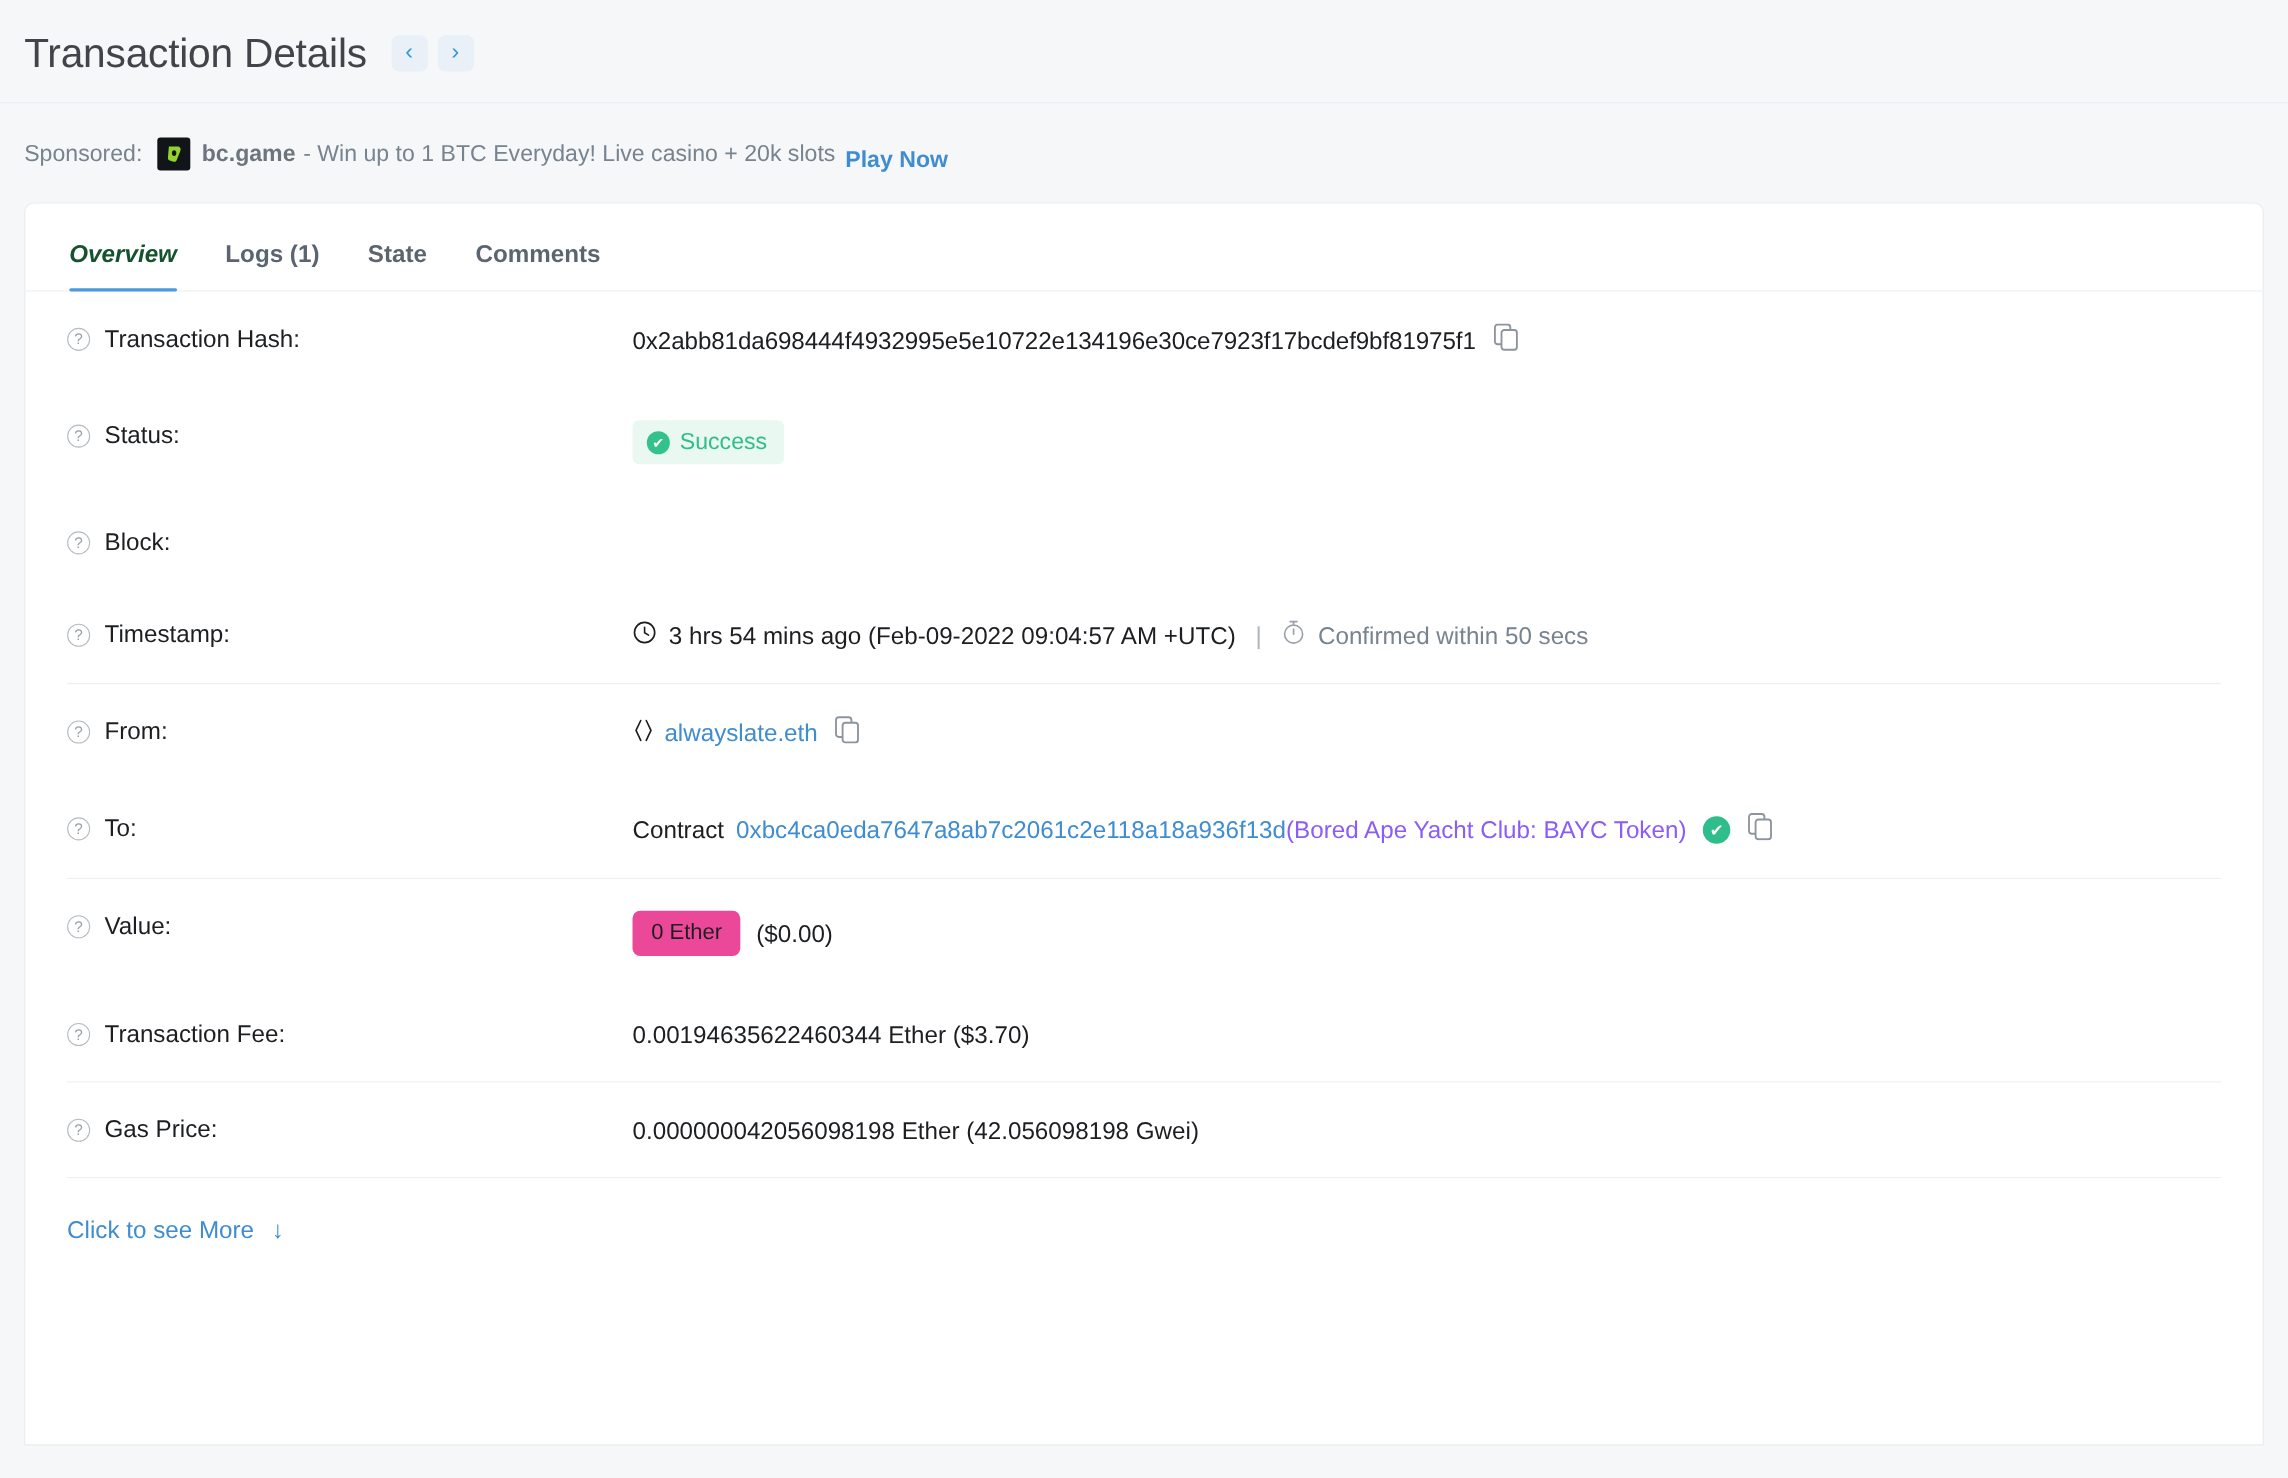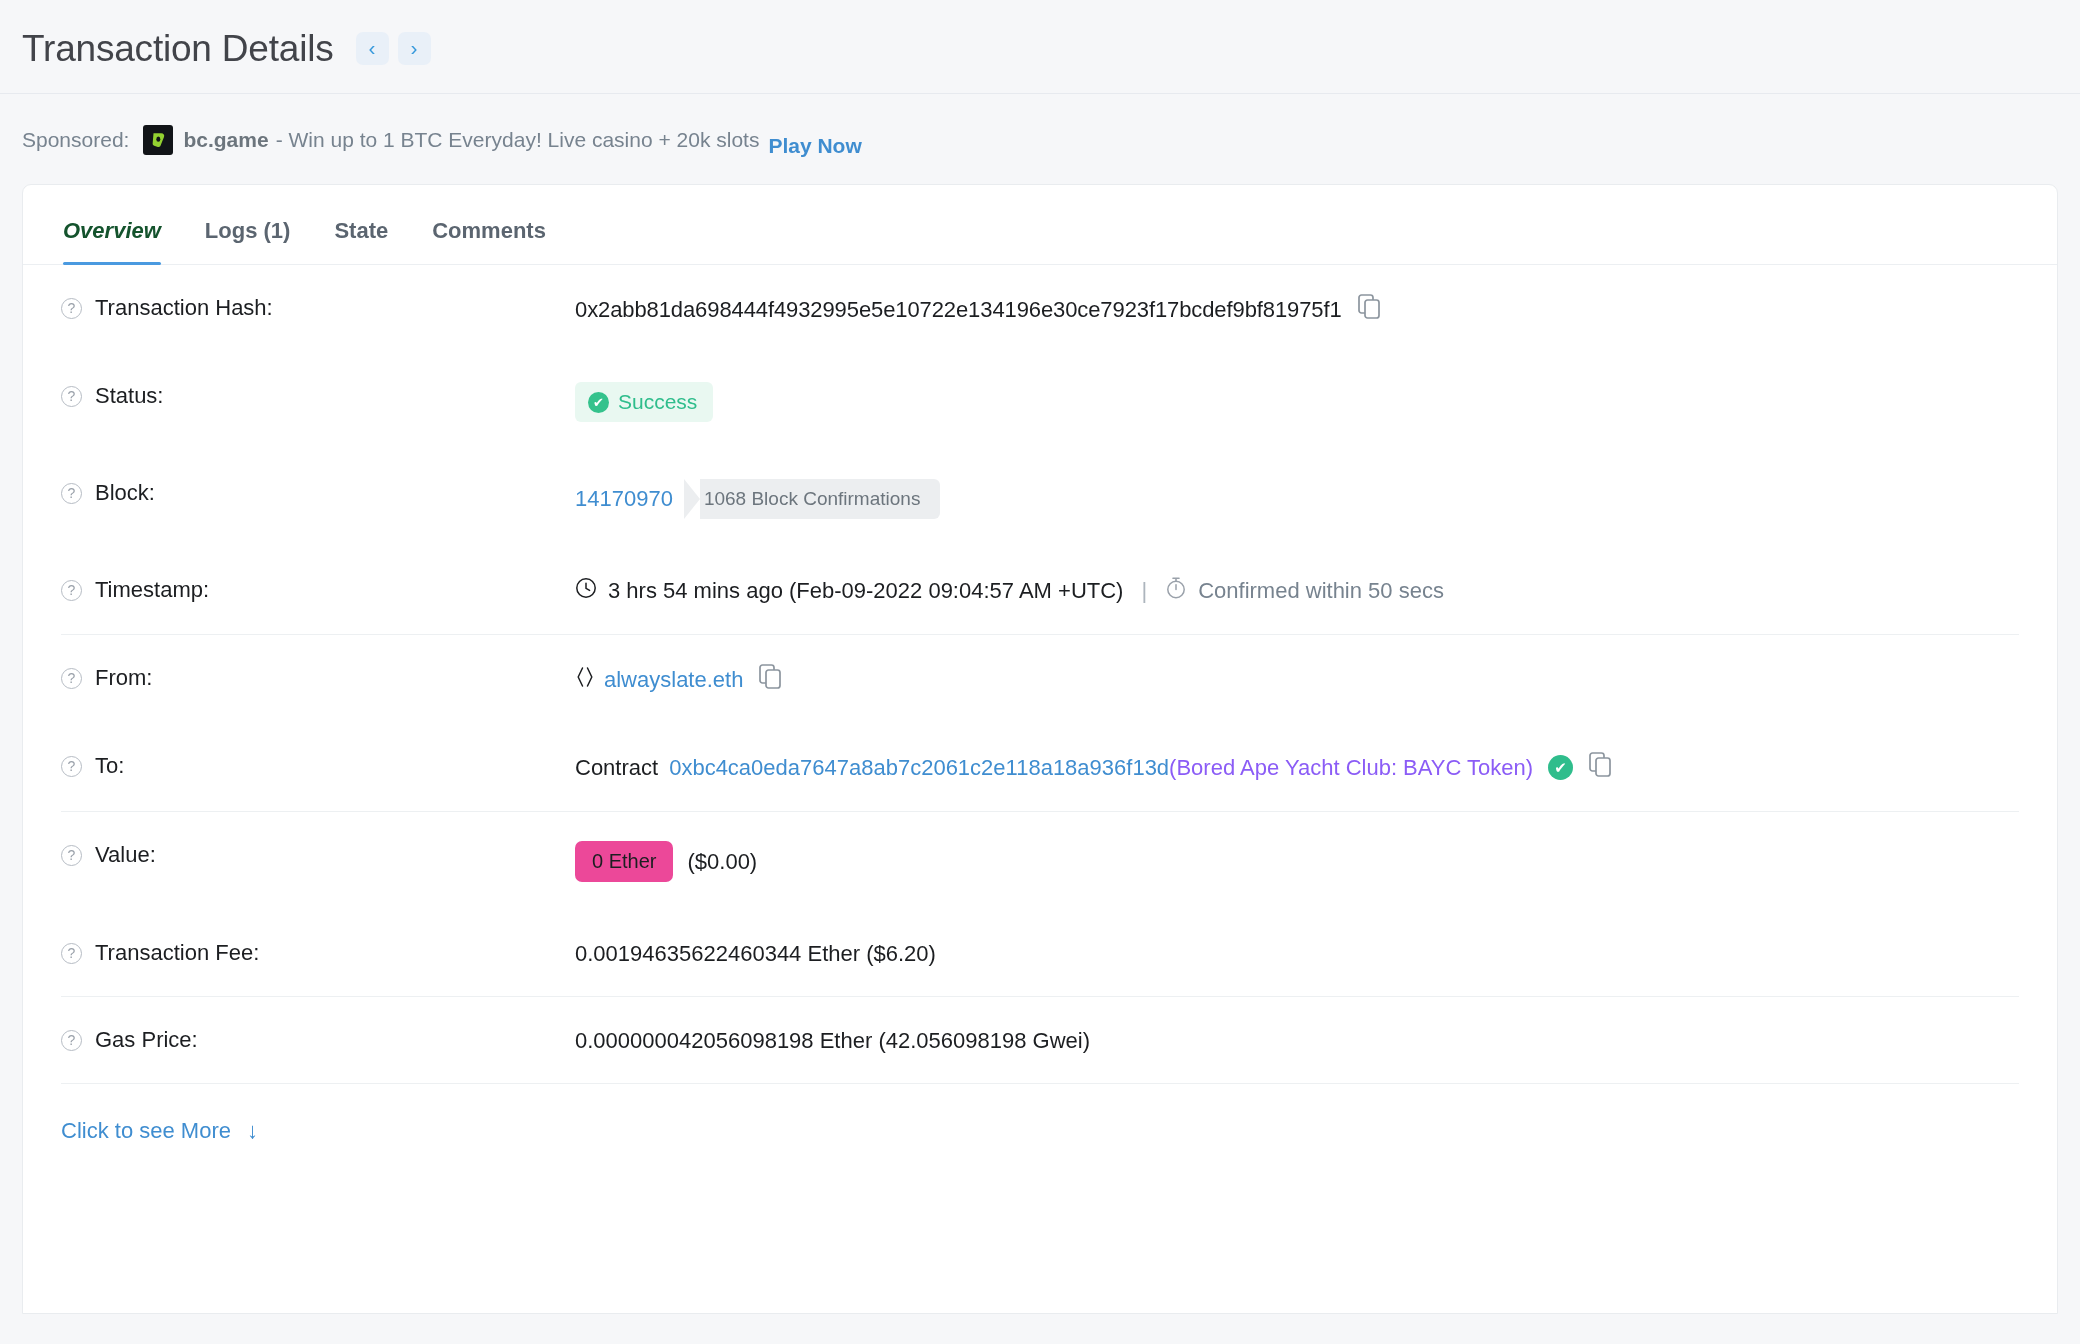--- a/index.html
+++ b/index.html
@@ -232,27 +232,20 @@
             <span>Success</span>
           </span>
         </div>
       </div>
 
       <div class="row">
         <div class="row-label">
           <span class="q-icon">?</span>
           <span>Block:</span>
         </div>
-        <div class="row-value">
-          <a class="link">14170970</a>
-          <span class="confirm-wrap">
-            <span class="confirm-arrow"></span>
-            <span class="confirm-pill">1068 Block Confirmations</span>
-          </span>
-        </div>
       </div>
 
       <div class="row">
         <div class="row-label">
           <span class="q-icon">?</span>
           <span>Timestamp:</span>
         </div>
         <div class="row-value">
           <span class="clock-icon">
             <svg width="22" height="22" viewBox="0 0 22 22" fill="none" aria-hidden="true">
@@ -328,21 +321,21 @@
           <span class="value-pill">0 Ether</span>
           <span class="value-usd">($0.00)</span>
         </div>
       </div>
 
       <div class="row">
         <div class="row-label">
           <span class="q-icon">?</span>
           <span>Transaction Fee:</span>
         </div>
-        <div class="row-value">0.00194635622460344 Ether ($6.20)</div>
+        <div class="row-value">0.00194635622460344 Ether ($3.70)</div>
       </div>
 
       <div class="divider"></div>
 
       <div class="row">
         <div class="row-label">
           <span class="q-icon">?</span>
           <span>Gas Price:</span>
         </div>
         <div class="row-value">0.000000042056098198 Ether (42.056098198 Gwei)</div>

